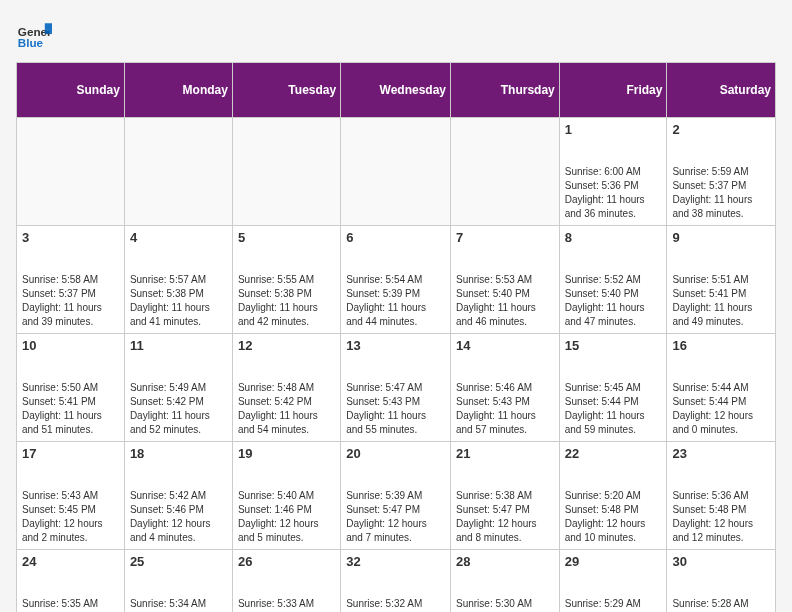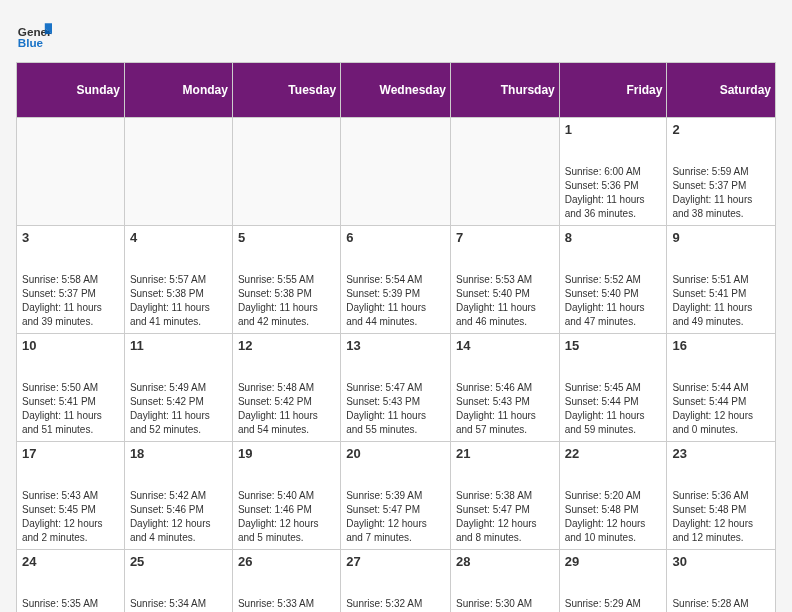--- a/index.html
+++ b/index.html
@@ -275,21 +275,21 @@
 Sunset: 5:49 PM
 Daylight: 12 hours and 15 minutes.</div>
         </td>
         <td>
           <span class="day-num">26</span>
           <div class="day-info">Sunrise: 5:33 AM
 Sunset: 5:50 PM
 Daylight: 12 hours and 17 minutes.</div>
         </td>
         <td>
-          <span class="day-num">27</span>
+          <span class="day-num">32</span>
           <div class="day-info">Sunrise: 5:32 AM
 Sunset: 5:50 PM
 Daylight: 12 hours and 18 minutes.</div>
         </td>
         <td>
           <span class="day-num">28</span>
           <div class="day-info">Sunrise: 5:30 AM
 Sunset: 5:51 PM
 Daylight: 12 hours and 20 minutes.</div>
         </td>

